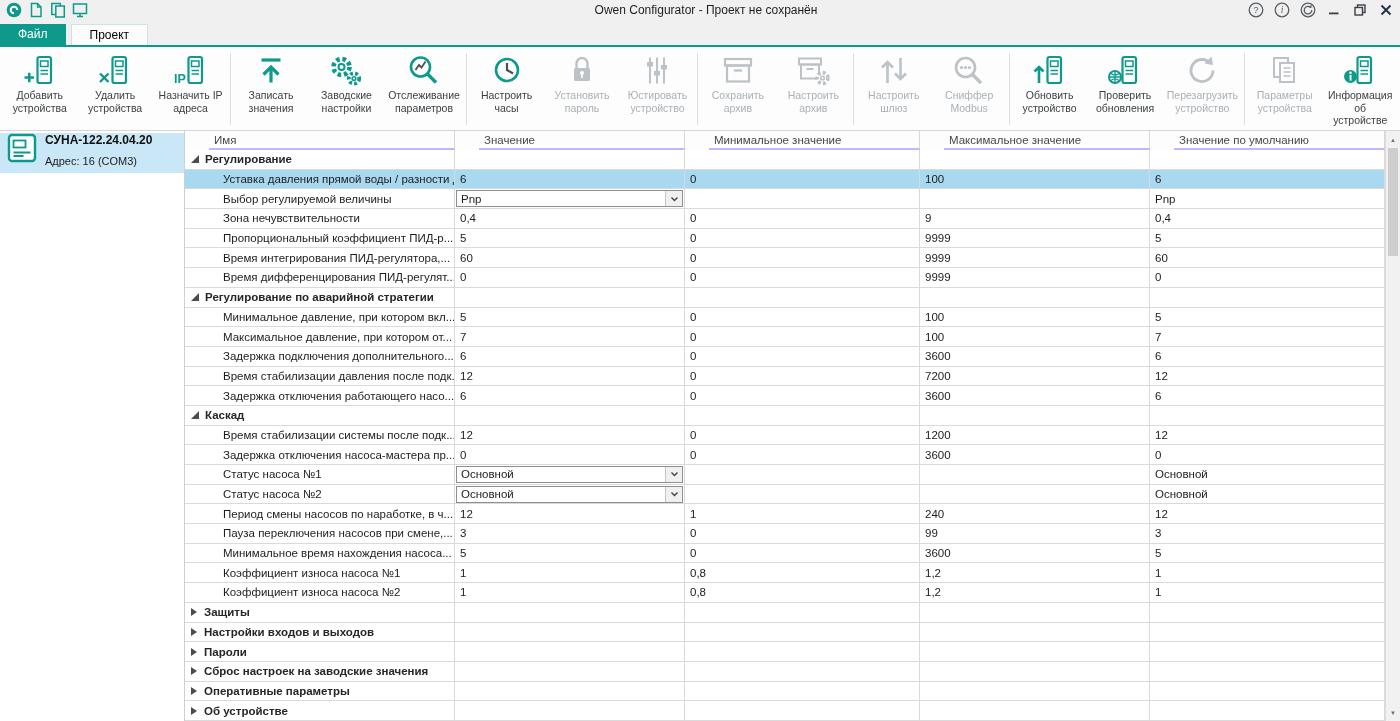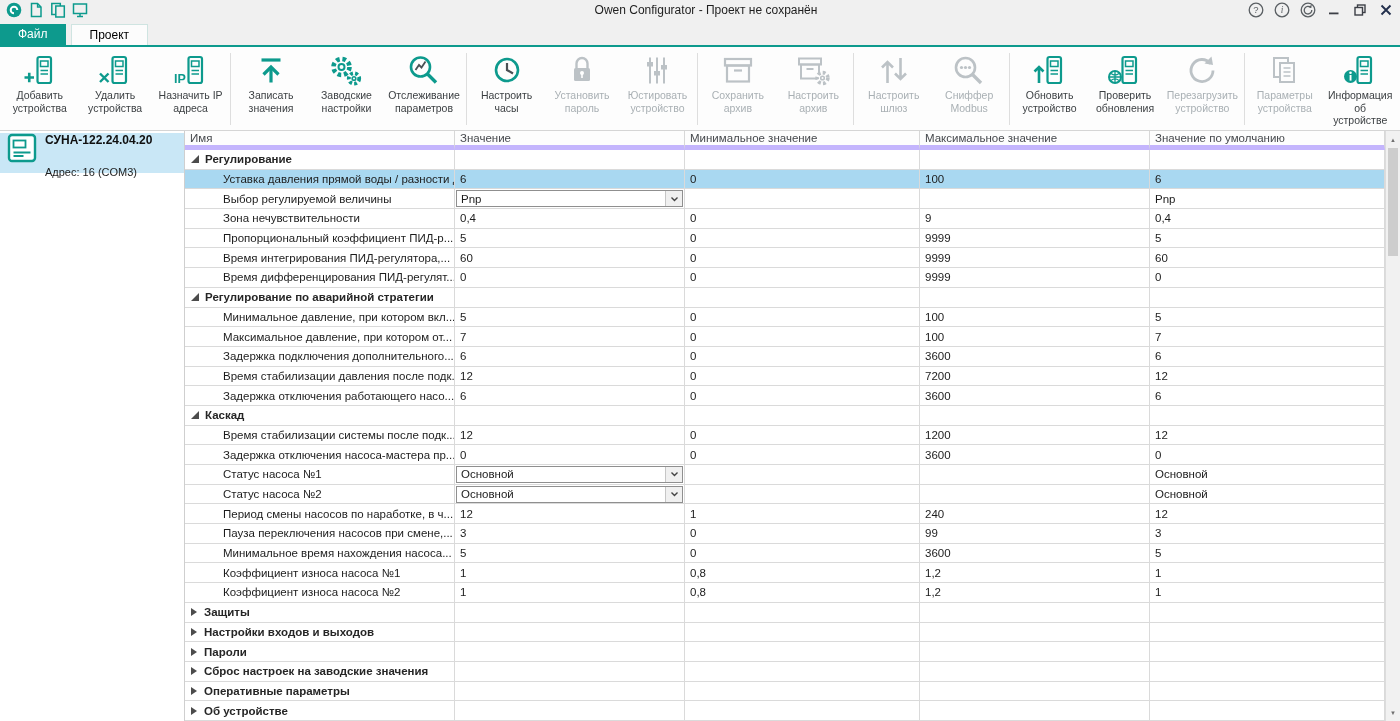--- a/index.html
+++ b/index.html
@@ -35,28 +35,28 @@
   .rsep { width:1px; background:#dedede; height:72px; margin:4px 2px 0; flex:0 0 auto; }
 
   
   .main { display:flex; height:590px; overflow:hidden; }
 
   .sidebar { width:185px; background:#fff; border-right:1px solid #cfcfcf; padding-top:2px; }
   .device-item { height:40px; background:#c9e7f6; display:flex; align-items:flex-start;
                  gap:8px; padding:0 7px; cursor:default; }
   .device-text { display:flex; flex-direction:column; justify-content:center; }
   .device-name { font-size:12px; font-weight:bold; color:#101010; line-height:14px; }
-  .device-addr { font-size:11px; color:#1d1d1d; line-height:13px; margin-top:19px; }
+  .device-addr { font-size:11px; color:#1d1d1d; line-height:13px; margin-top:8px; }
 
   .tablewrap { width:1200px; }
   .thead, .tr { display:grid; grid-template-columns:270px 230px 235px 230px 235px; }
   .thead { height:19px; background:#fdfdfd; }
-  .th { border-right:1px solid #d8d8d8; border-bottom:5px solid #c4b5fd;
+  .th { border-right:1px solid #d8d8d8; border-bottom:2px solid #c4b5fd;
         font-size:11.5px; color:#45484c; padding-left:5px; display:flex; align-items:center;
-        white-space:nowrap; overflow:hidden; }
+        white-space:nowrap; overflow:hidden;margin-left:24px; }
   .tr { height:19.69px; background:#fff; }
   .td { border-right:1px solid #dadada; border-bottom:1px solid #dadada;
         font-size:11.5px; color:#1c1c1c; padding-left:5px; display:flex; align-items:center;
         white-space:nowrap; overflow:hidden; }
   .gname { padding-left:6px; }
   .glabel { font-weight:bold; color:#262626; }
   .tri-exp { width:0; height:0; border-left:8px solid transparent;
              border-bottom:8px solid #4c4c4c; margin-right:6px; flex:0 0 auto; }
   .tri-col { width:0; height:0; border-top:4.5px solid transparent;
              border-bottom:4.5px solid transparent; border-left:6.5px solid #4c4c4c;

